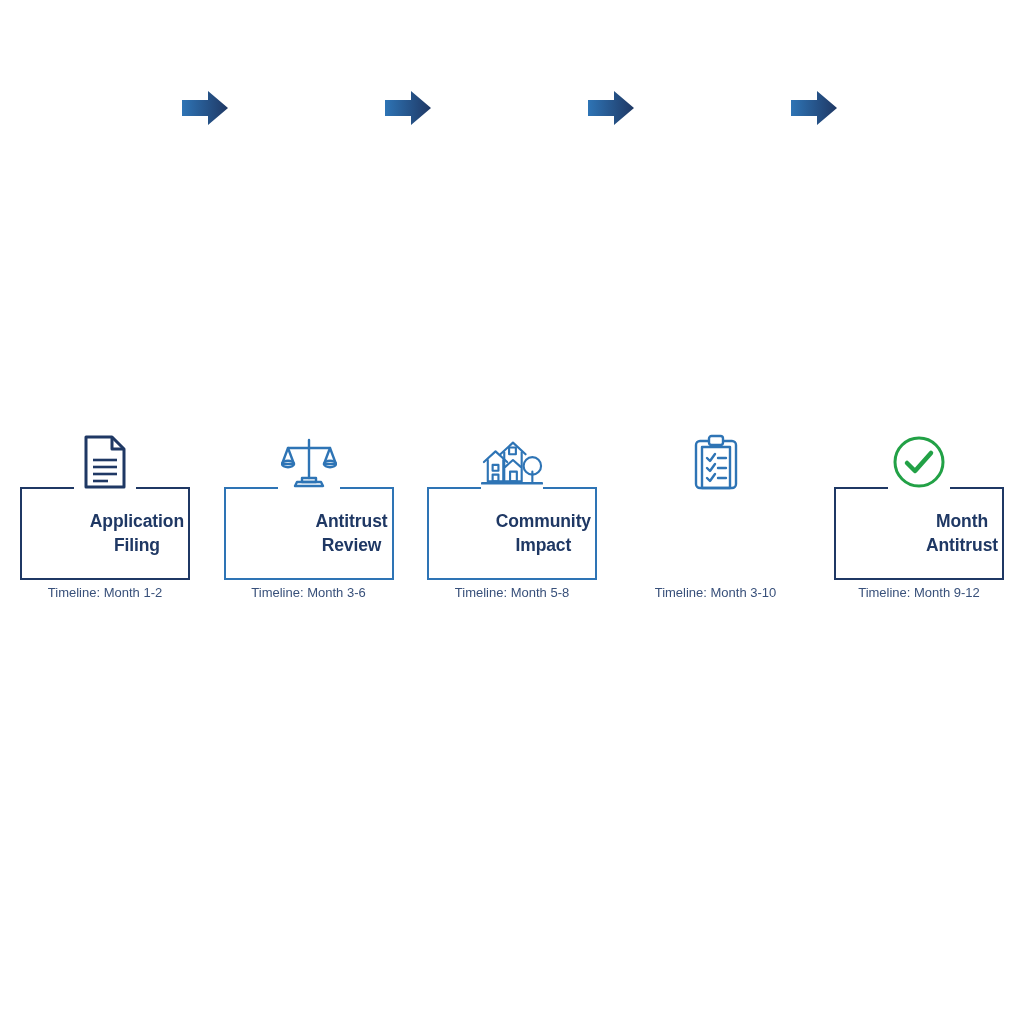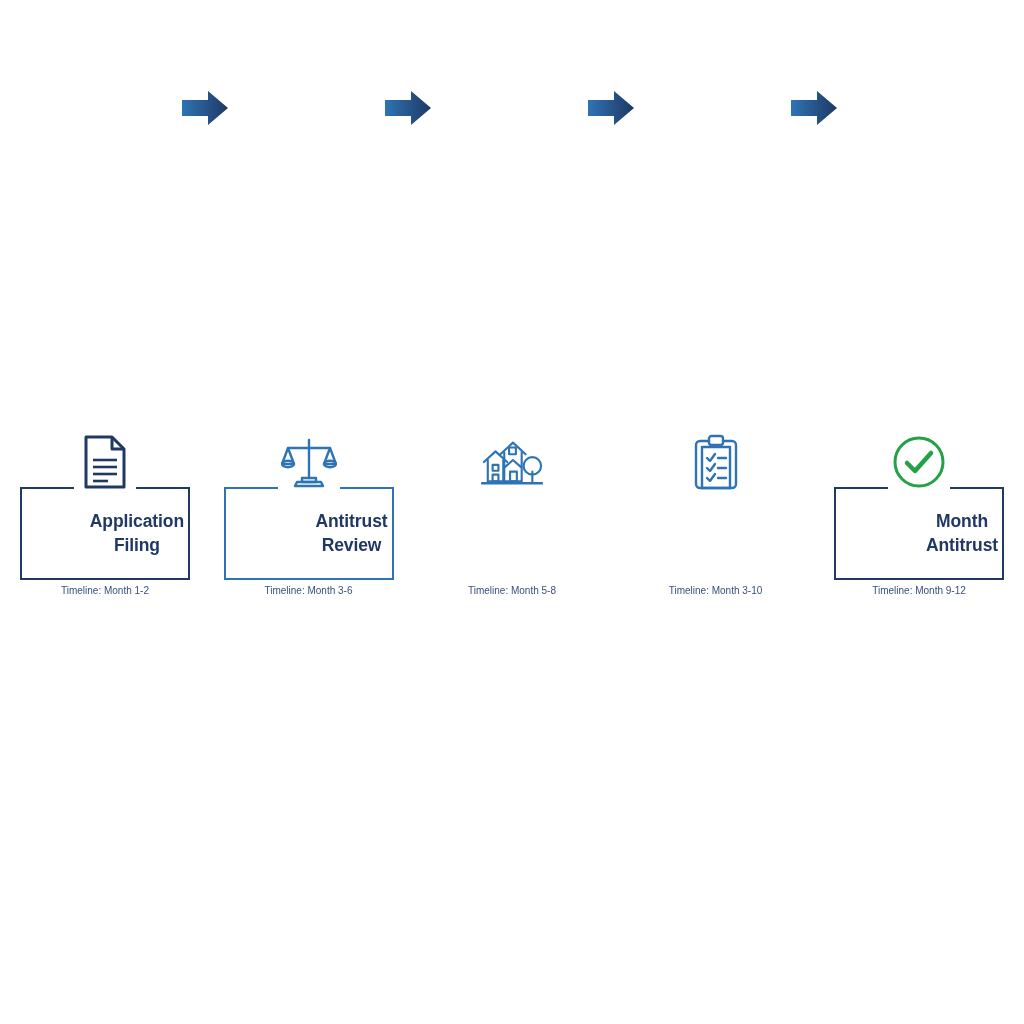--- a/index.html
+++ b/index.html
@@ -82,21 +82,21 @@
     letter-spacing: -0.1px;
     padding: 0 4px;
   }
 
   .step-timeline {
     position: absolute;
     left: 0;
     top: 155px;
     width: 170px;
     text-align: center;
-    font-size: 10px;
+    font-size: 13px;
     color: #38507a;
     font-weight: normal;
   }
 
   .arrow {
     position: absolute;
     top: 90px;
     width: 46px;
     height: 36px;
     z-index: 1;
@@ -195,20 +195,23 @@
             <path d="M24 18 V48 H42 V18"></path>
             <rect x="29" y="13" width="7" height="7"></rect>
             <path d="M25 33 L33 26 L41 33"></path>
             <rect x="30" y="38" width="7" height="10"></rect>
             <circle cx="53" cy="32" r="9"></circle>
             <line x1="53" y1="38" x2="53" y2="48"></line>
             <line x1="1" y1="50" x2="63" y2="50" stroke-width="2.6"></line>
           </g>
         </svg>
       </div>
+      <div class="step-box light">
+        <div class="step-label"><span>Community</span><br><span>Impact</span></div>
+      </div>
       <div class="step-timeline">Timeline: Month 5-8</div>
     </div>
 
     <div class="step">
       <div class="step-icon">
         <svg width="48" height="56" viewBox="0 0 48 56">
           <g fill="none" stroke="#2e74b5" stroke-width="2.4" stroke-linecap="round" stroke-linejoin="round">
             <rect x="4" y="7" width="40" height="47" rx="4"></rect>
             <rect x="10" y="13" width="28" height="41"></rect>
             <rect x="17" y="2" width="14" height="9" rx="2.5" fill="#ffffff"></rect>

